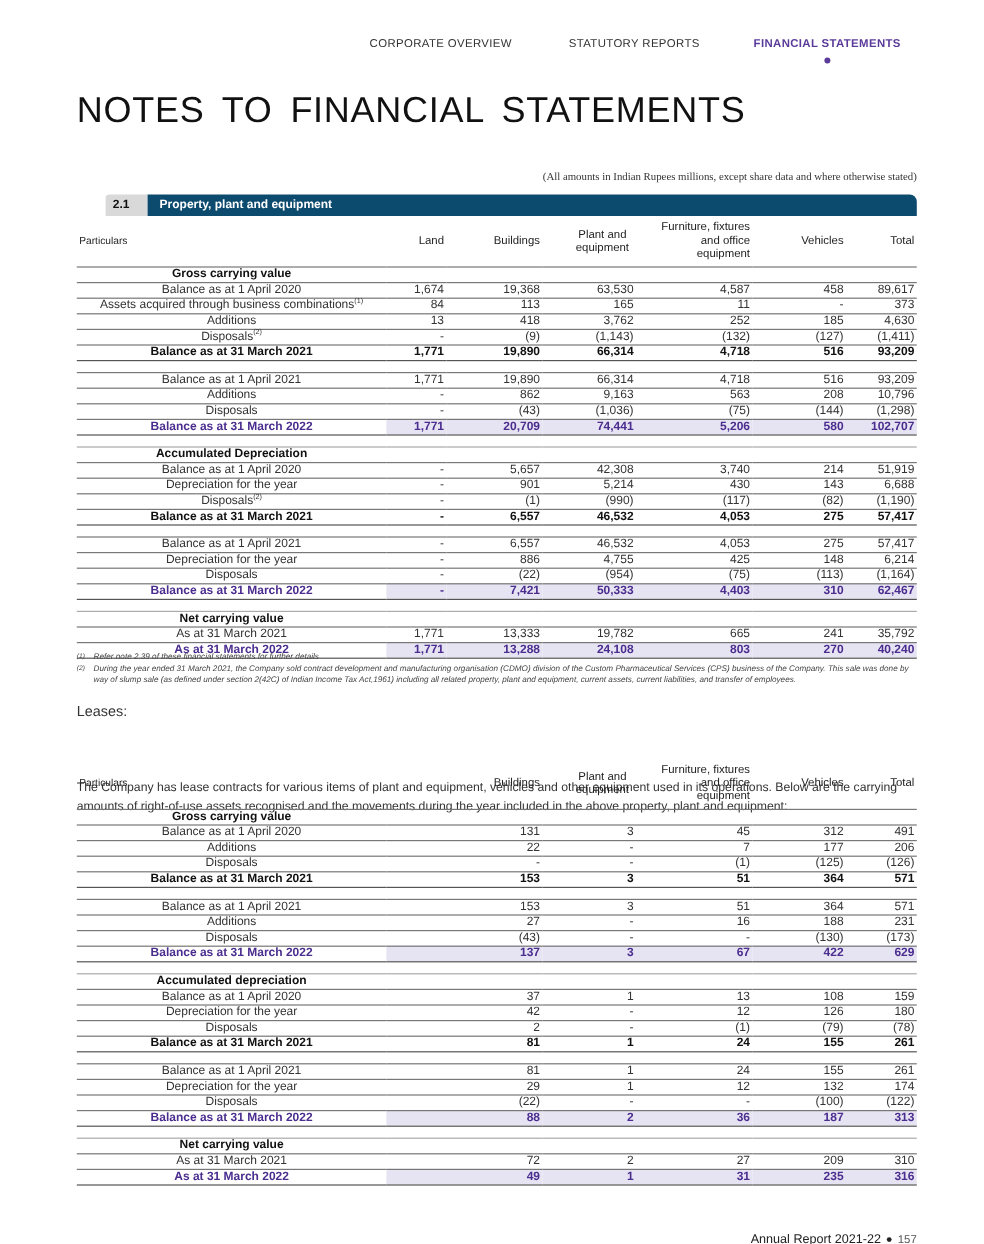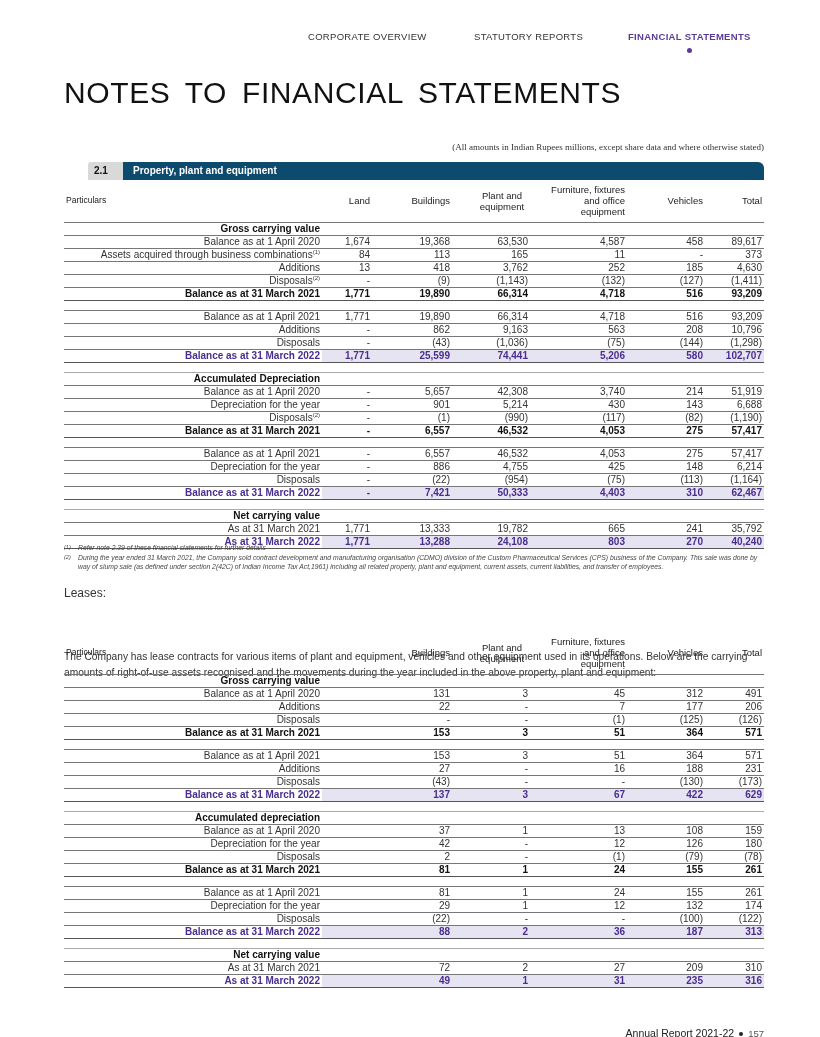--- a/index.html
+++ b/index.html
@@ -17,21 +17,21 @@
 
   .section-bar { position: absolute; left: 64px; top: 162px; width: 700px; height: 18px; display: flex; padding-left: 24px; }
   .section-bar .num { width: 35px; background: #d9d9d9; font-size: 10px; font-weight: bold; padding: 3px 0 0 6px; border-radius: 3px 0 0 0; color: #111; }
   .section-bar .ttl { flex: 1; background: #0c4a6e; color: #fff; font-size: 10px; font-weight: bold; padding: 3px 0 0 10px; border-radius: 0 6px 0 0; }
 
   table.fin { position: absolute; left: 64px; width: 700px; border-collapse: collapse; font-size: 10px; }
   table.fin th { font-size: 9.5px; font-weight: normal; color: #222; text-align: right; vertical-align: middle; line-height: 11px; padding: 0 2px; }
   table.fin th.part { text-align: left; font-size: 8.5px; padding-left: 2px; }
   table.fin thead tr { height: 42px; border-bottom: 1.5px solid #555; }
   table.fin td { height: 12.4px; line-height: 12px; padding: 0 2px; text-align: right; border-bottom: 1px solid #777; white-space: nowrap; color: #333; }
-  table.fin td.lbl { text-align: right; }
+  table.fin td.lbl { text-align: center; }
   table.fin tr.head td { font-weight: bold; color: #111; border-bottom: 1px solid #777; border-top: 1.5px solid #777; }
   table.fin tr.bold td { font-weight: bold; color: #111; border-bottom: 1.5px solid #555; }
   table.fin tr.hl td { font-weight: bold; color: #4a2d8f; border-bottom: 1.5px solid #555; }
   table.fin tr.hl td.num { background: #e6e3f2; }
   table.fin tr.gap td { height: 10px; border-bottom: 1.5px solid #777; }
   table.fin tr.gap2 td { height: 10px; border-bottom: 1.5px solid #aaa; }
   sup { font-size: 6px; vertical-align: super; line-height: 0; }
 
   .footnotes { position: absolute; left: 64px; top: 543px; width: 700px; font-size: 6.8px; font-style: italic; color: #444; line-height: 9.5px; }
   .footnotes .fn { display: flex; }
@@ -165,21 +165,21 @@
         <td class="num">-</td>
         <td class="num">(43)</td>
         <td class="num">(1,036)</td>
         <td class="num">(75)</td>
         <td class="num">(144)</td>
         <td class="num">(1,298)</td>
       </tr>
       <tr class="hl">
         <td class="lbl"><span>Balance as at 31 March 2022</span></td>
         <td class="num">1,771</td>
-        <td class="num">25,599</td>
+        <td class="num">20,709</td>
         <td class="num">74,441</td>
         <td class="num">5,206</td>
         <td class="num">580</td>
         <td class="num">102,707</td>
       </tr>
       <tr class="gap2">
         <td colspan="7"></td>
       </tr>
       <tr class="head">
         <td class="lbl"><span>Accumulated Depreciation</span></td>

